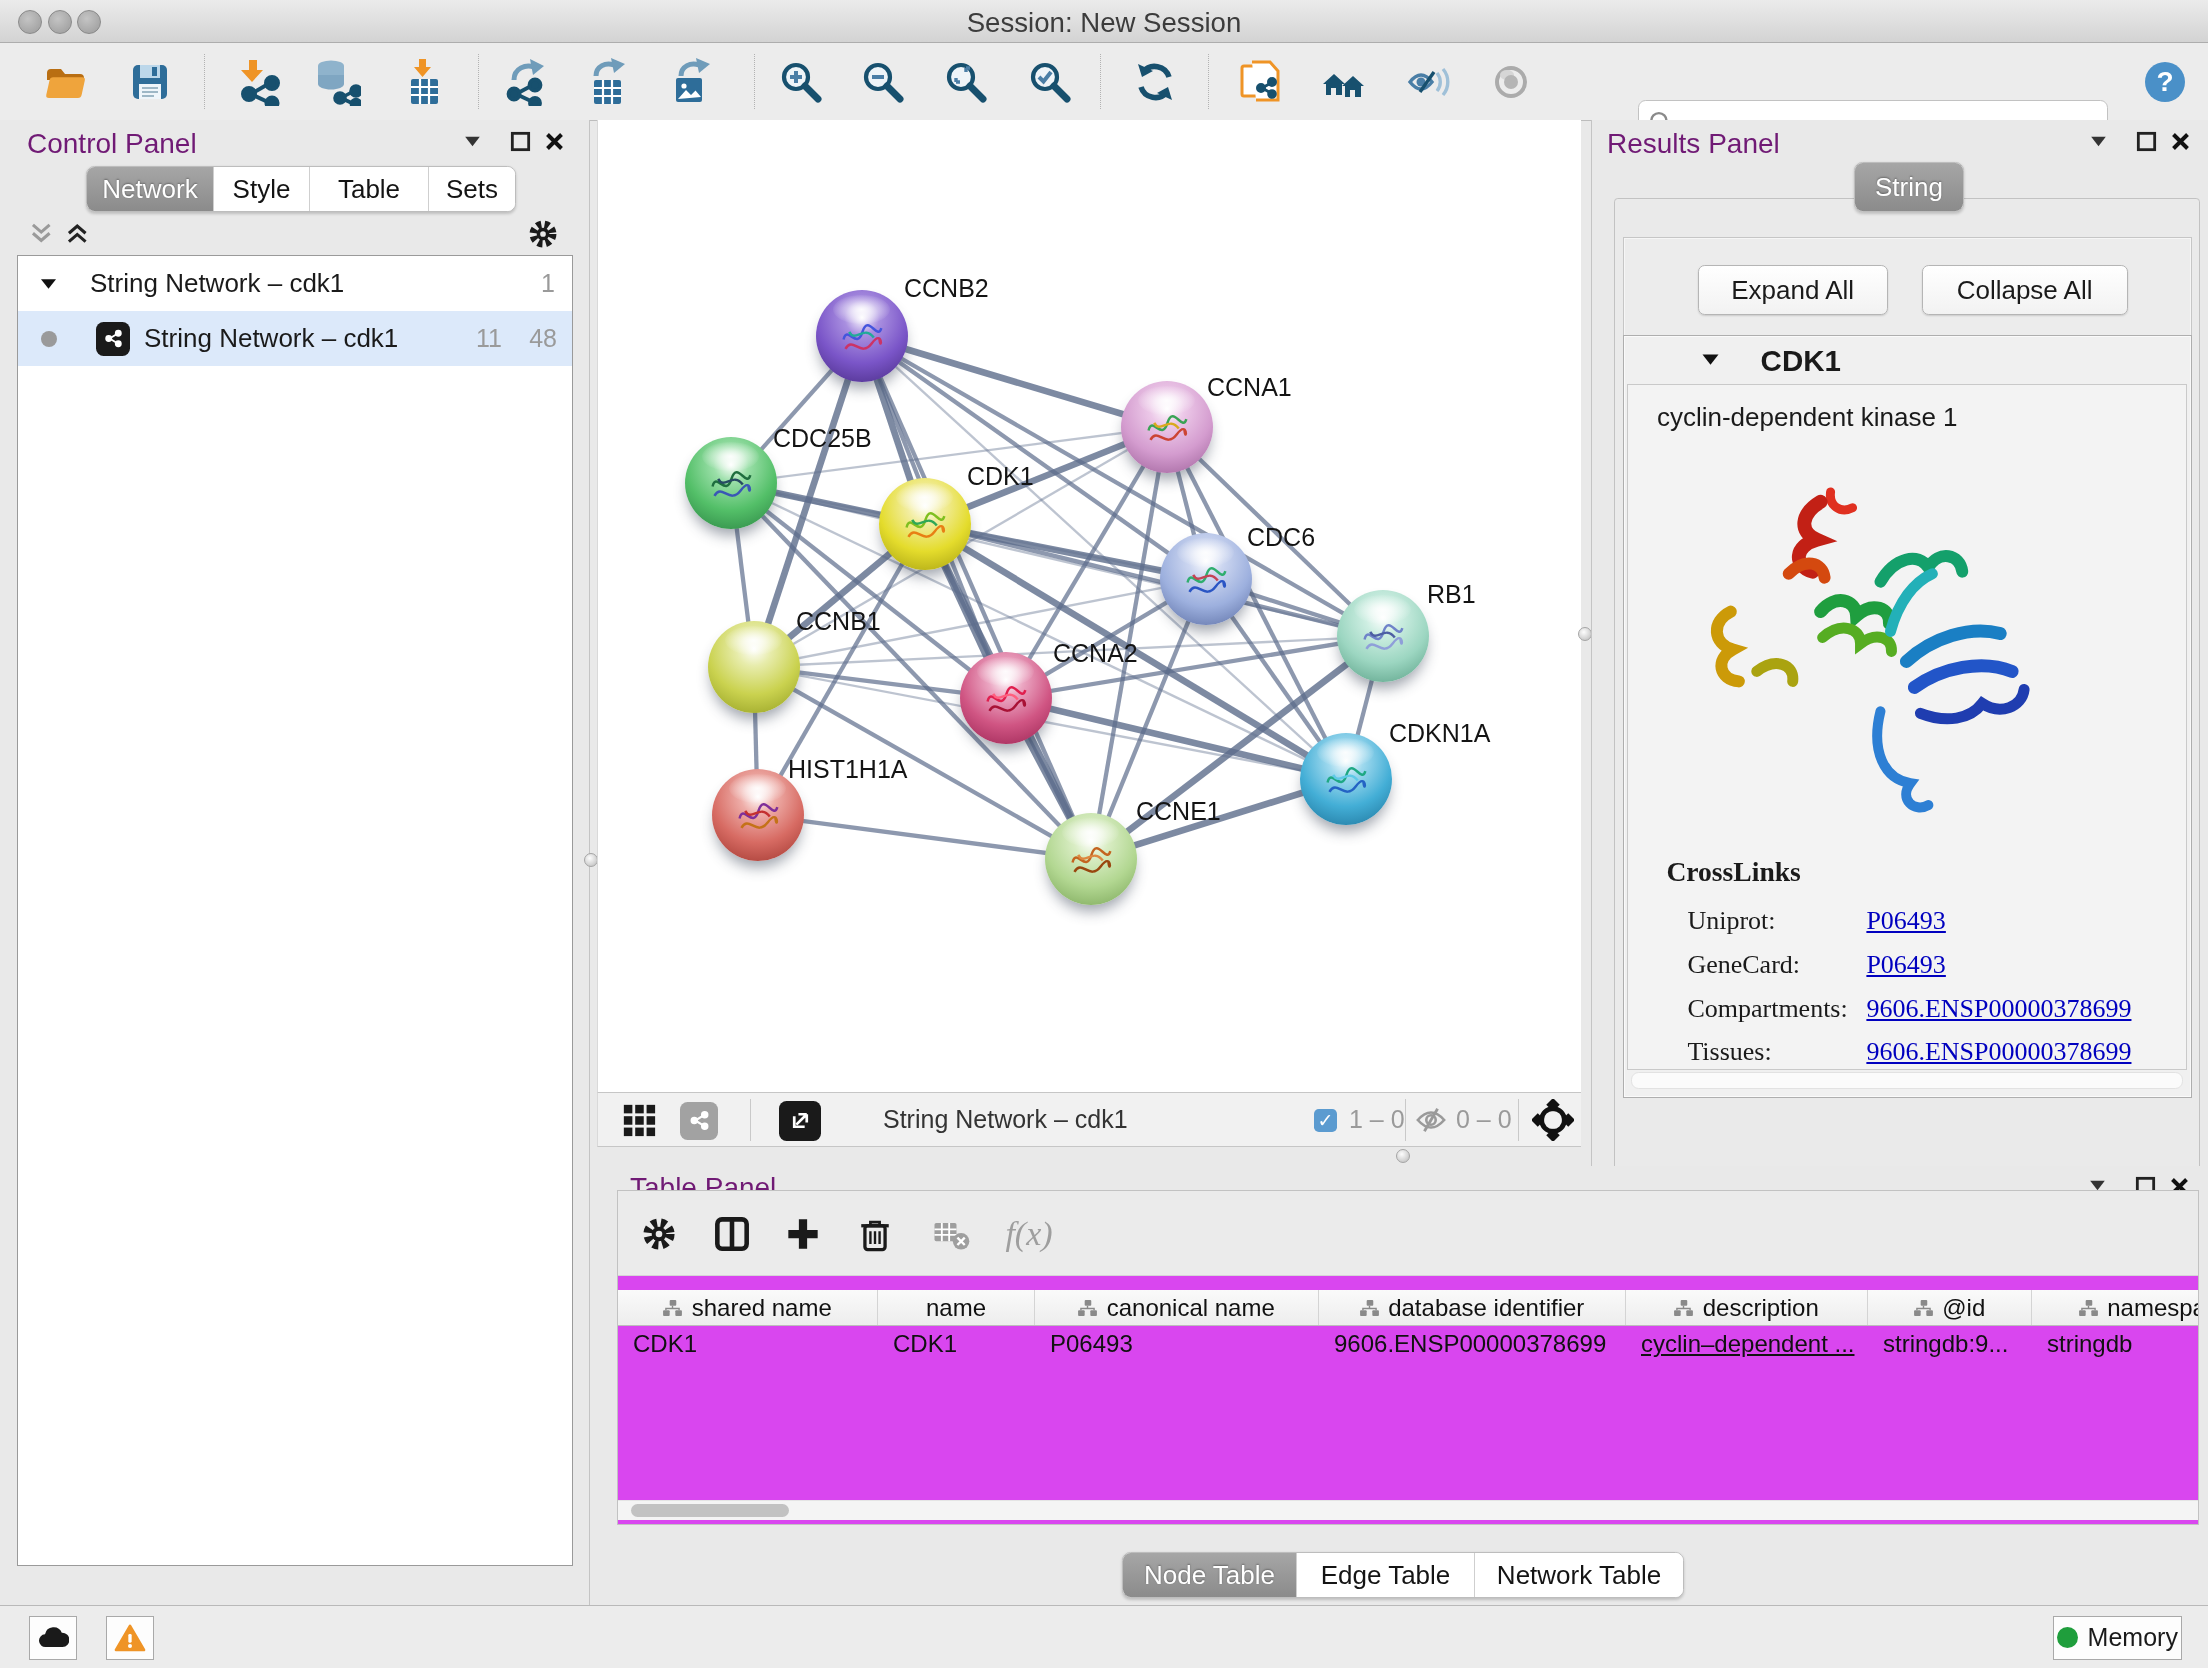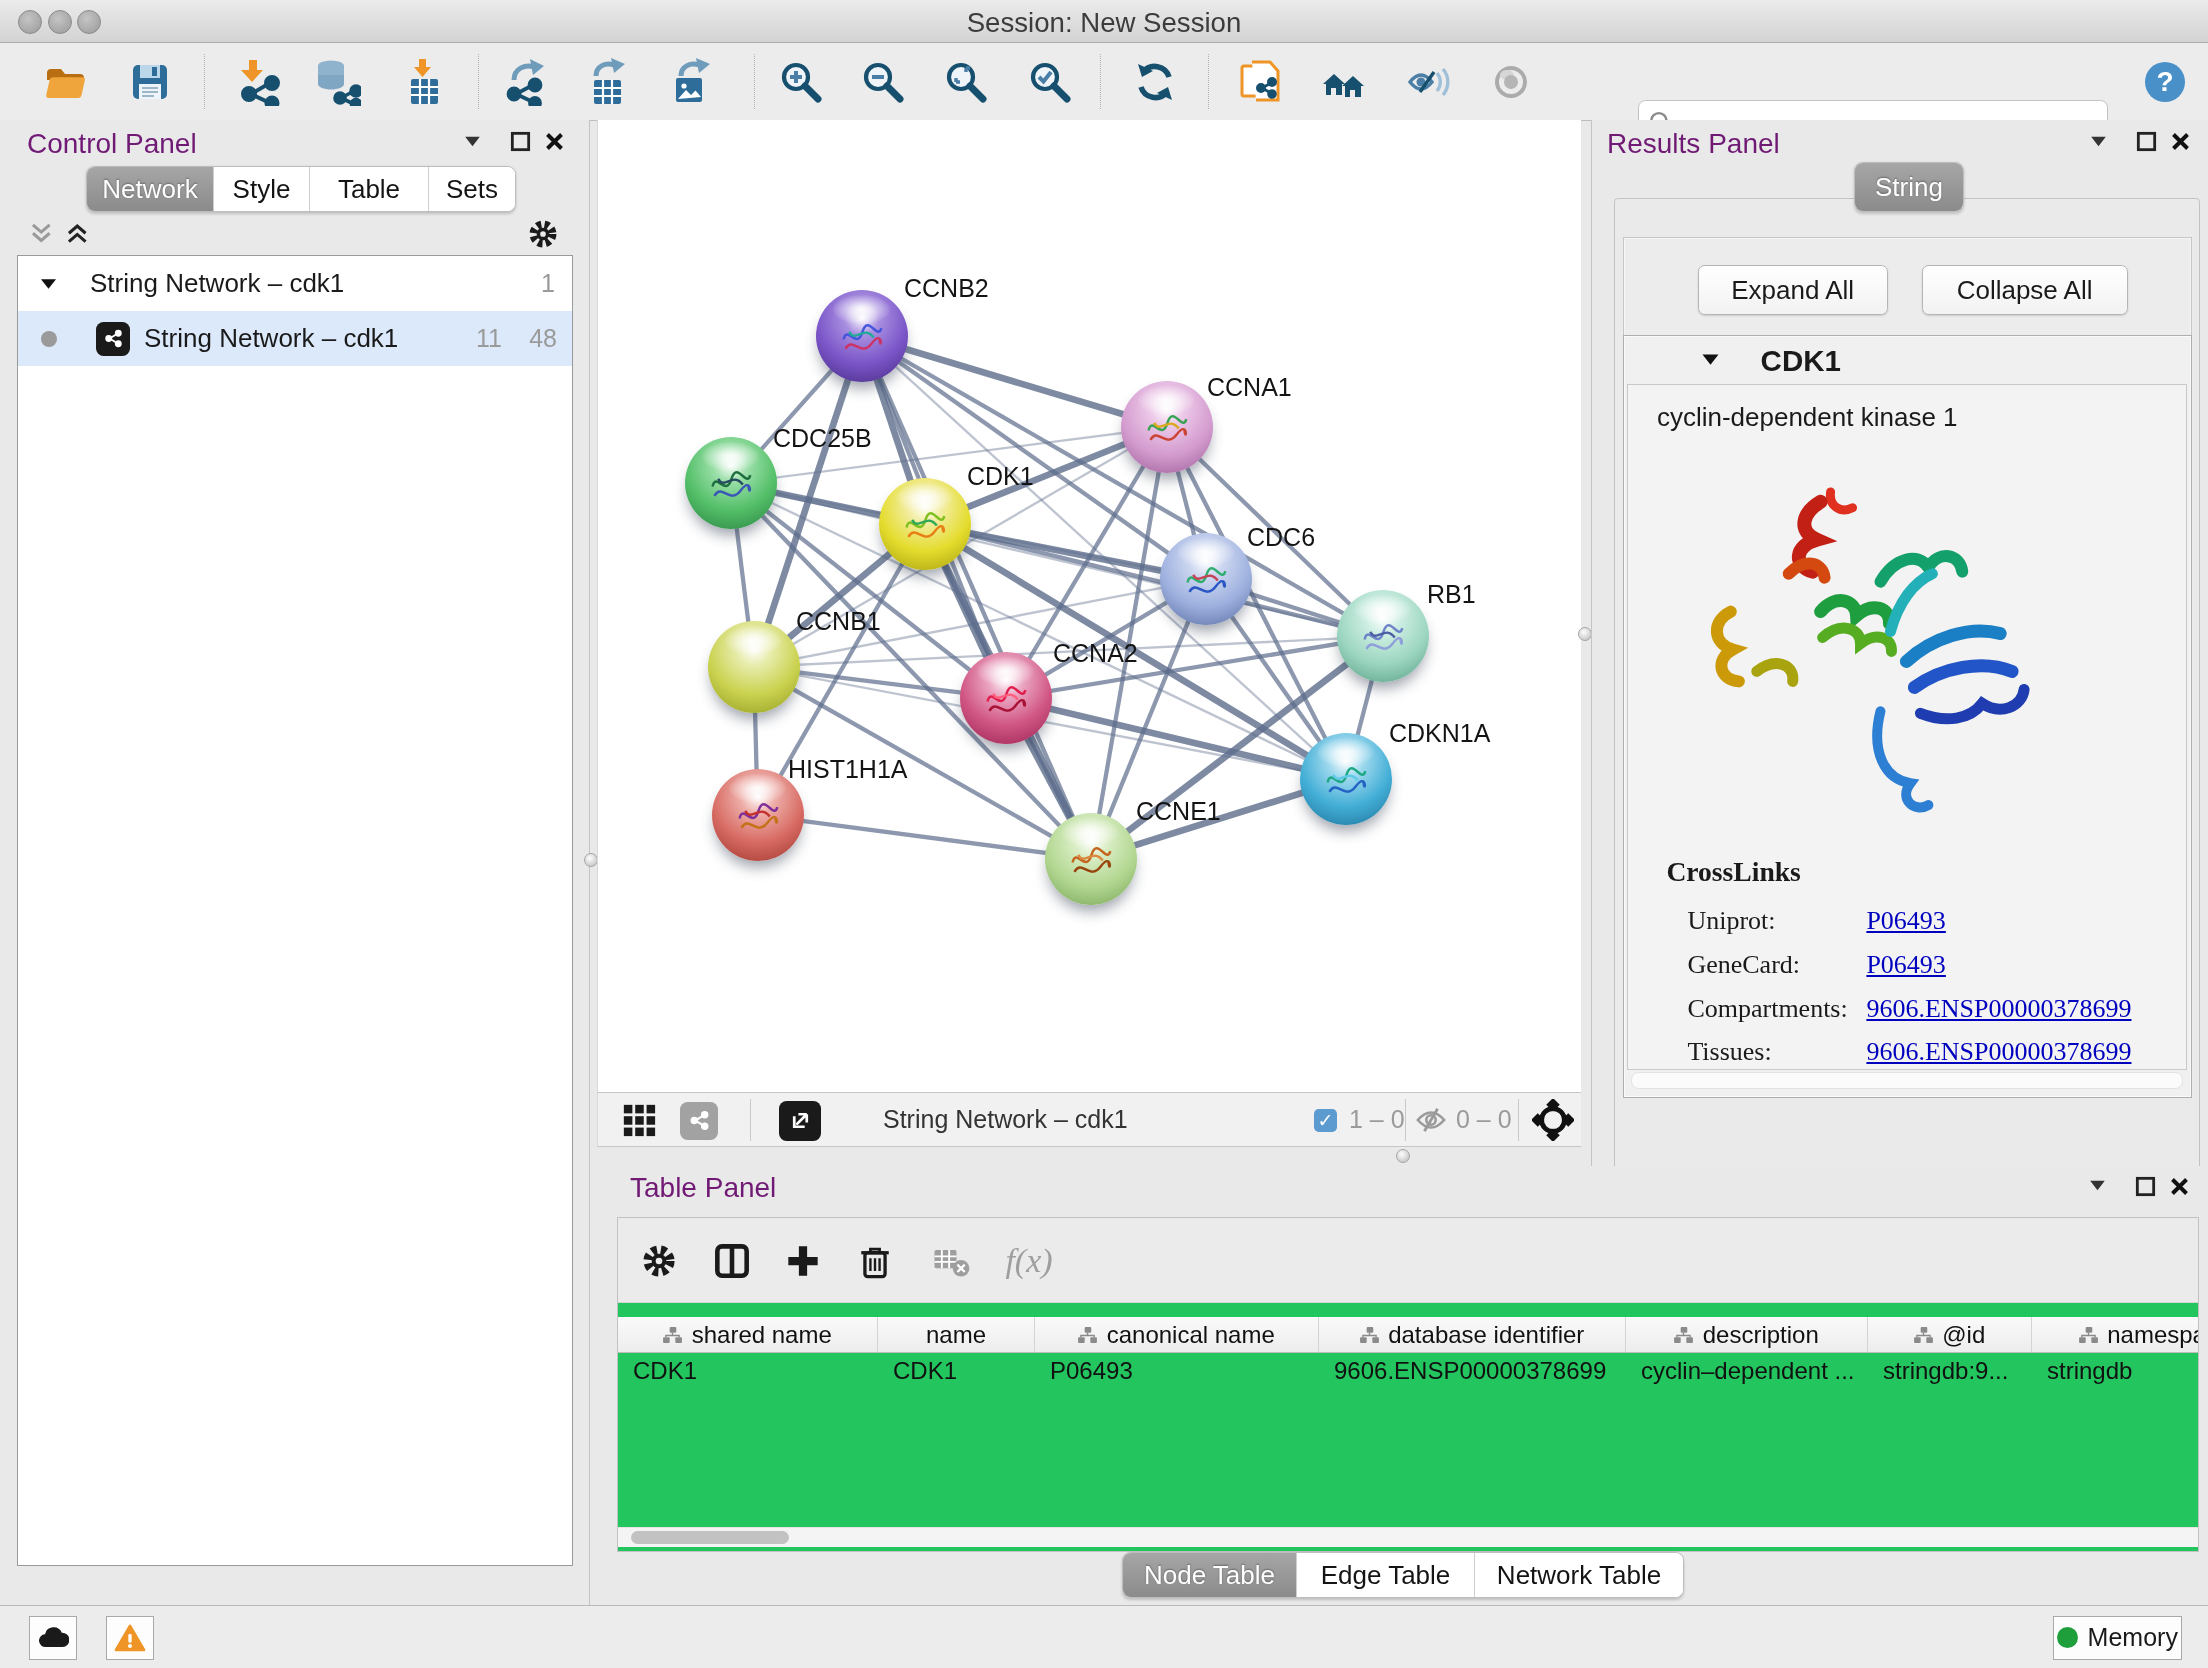--- a/index.html
+++ b/index.html
@@ -67,21 +67,21 @@
     border:1px solid #aeaeae;box-shadow:inset 0 0 0 1px #fafafa}
   .cdkrow{position:absolute;left:0;top:0;width:100%;height:48px}
   .cdkcontent{position:absolute;left:3.8px;top:48px;right:3.8px;bottom:27px;background:#f3f3f3;
     border:1px solid #c9c9c9;overflow:hidden}
   .serif{font-family:Liberation Serif, serif}
   .xl-label{position:absolute;left:59px;font-size:26px;color:#1a1a1a}
   .xl-value{position:absolute;left:238px;font-size:26px;color:#0000bf;text-decoration:underline}
   .rscroll{position:absolute;left:7.6px;bottom:7.6px;right:7.6px;height:15px;background:#fbfbfb;border-radius:7.6px;border:1px solid #e2e2e2}
   
   .tpanel{position:absolute;left:597px;top:1166px;width:1611px;height:439px;background:#e9e9e9}
-  .tbox{position:absolute;left:20px;top:51px;width:1580px;height:333px;background:#22c55e;border:1px solid #c2c2c2;overflow:hidden}
+  .tbox{position:absolute;left:20px;top:24px;width:1580px;height:333px;background:#d946ef;border:1px solid #c2c2c2;overflow:hidden}
   .ttoolbar{position:absolute;left:0;top:0;width:100%;height:84px;background:#ebebeb;border-bottom:1px solid #d5d5d5}
   .ttb{position:absolute;top:17px;width:51px;height:51px;display:flex;align-items:center;justify-content:center}
   .fx{font-family:"Liberation Serif",serif;font-style:italic;font-size:34px;color:#9e9e9e}
   .thead{position:absolute;left:0;top:99px;width:1712px;height:35px;display:flex;
     background:linear-gradient(#fafafa,#ededed);border-bottom:1px solid #bcbcbc}
   .th{display:flex;align-items:center;justify-content:center;gap:9.5px;font-size:24px;color:#111;
     border-right:1px solid #d4d4d4;box-sizing:border-box;white-space:nowrap;overflow:hidden}
   .trowdata{position:absolute;left:0;top:134px;width:1712px;height:38px;display:flex}
   .td{font-size:24px;color:#111;padding-left:15px;box-sizing:border-box;display:flex;align-items:center;
       white-space:nowrap;overflow:hidden}
@@ -749,21 +749,21 @@
               <path d="M10 6v3M3 11V9h14v2" stroke="#8a8a8a" stroke-width="1.5" fill="none"></path>
             </svg>
             <span>namespace</span>
           </div>
         </div>
       <div class="trowdata" id="table-row">
           <div class="td" style="width: 260px;">CDK1</div>
           <div class="td" style="width: 157px;">CDK1</div>
           <div class="td" style="width: 284px;">P06493</div>
           <div class="td" style="width: 307px;">9606.ENSP00000378699</div>
-          <div class="td" style="width: 242px;">cyclin–dependent ...</div>
+          <div class="td" style="width: 242px; text-decoration: underline;">cyclin–dependent ...</div>
           <div class="td" style="width: 164px;">stringdb:9...</div>
           <div class="td" style="width: 247px;">stringdb</div>
         </div>
       <div class="hscroll">
           <div class="hthumb"></div>
         </div>
     </div>
 
     <div class="segs" style="left:525px;top:386px;height:44px">
       <div class="seg on" style="width:173px">Node Table</div>

